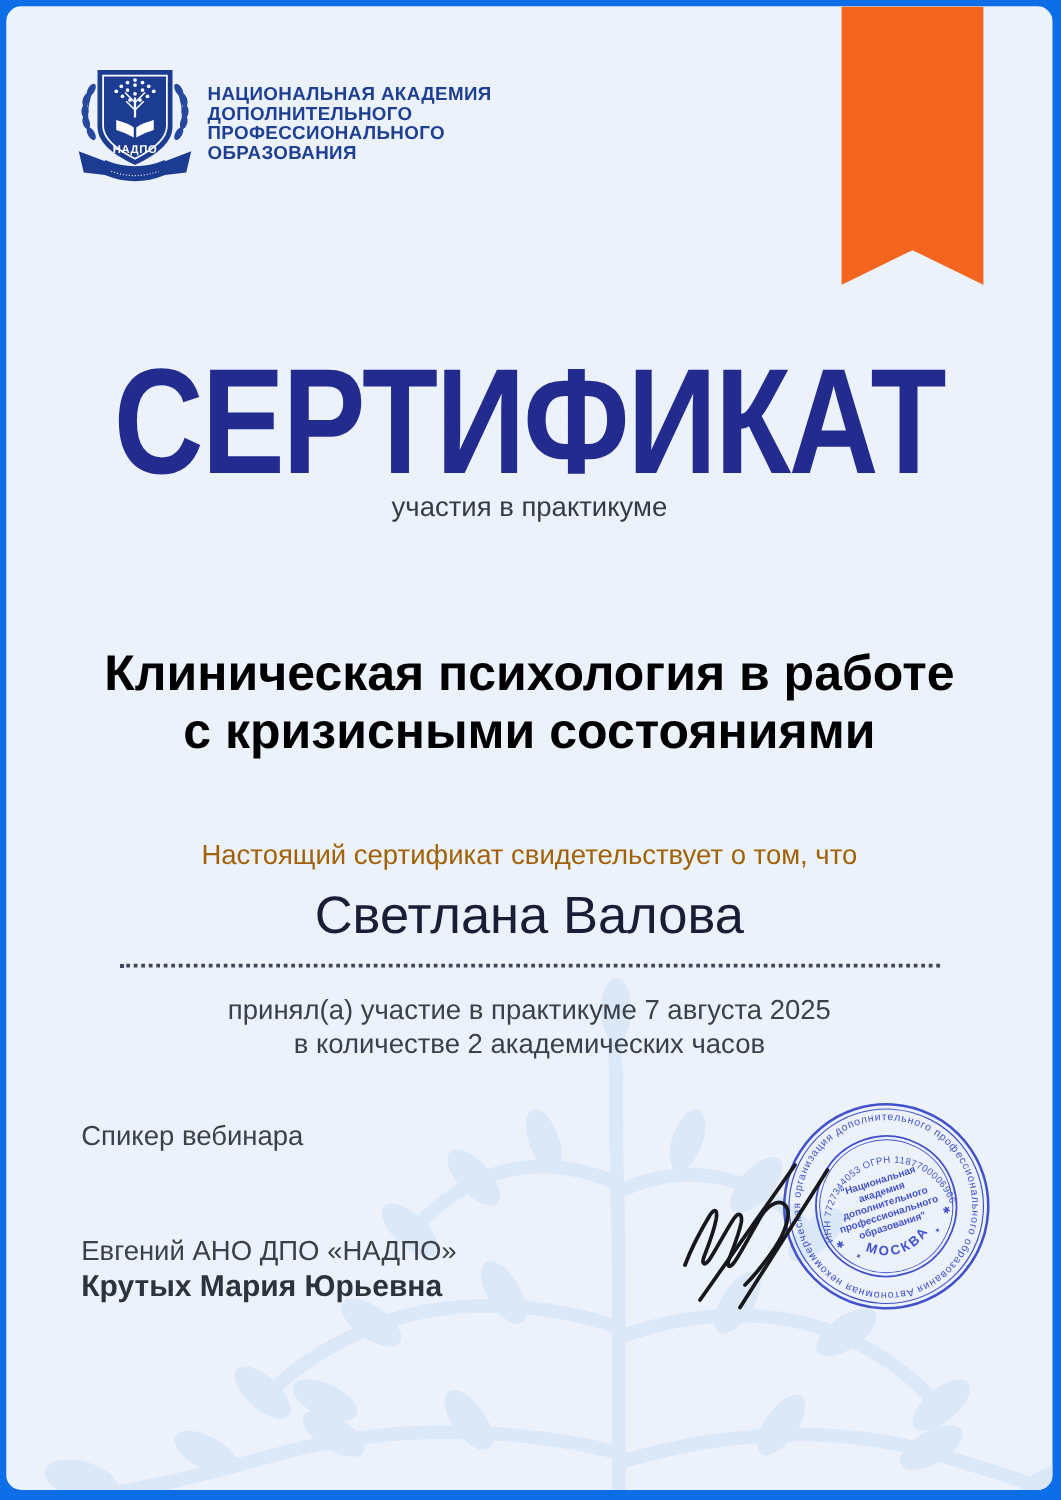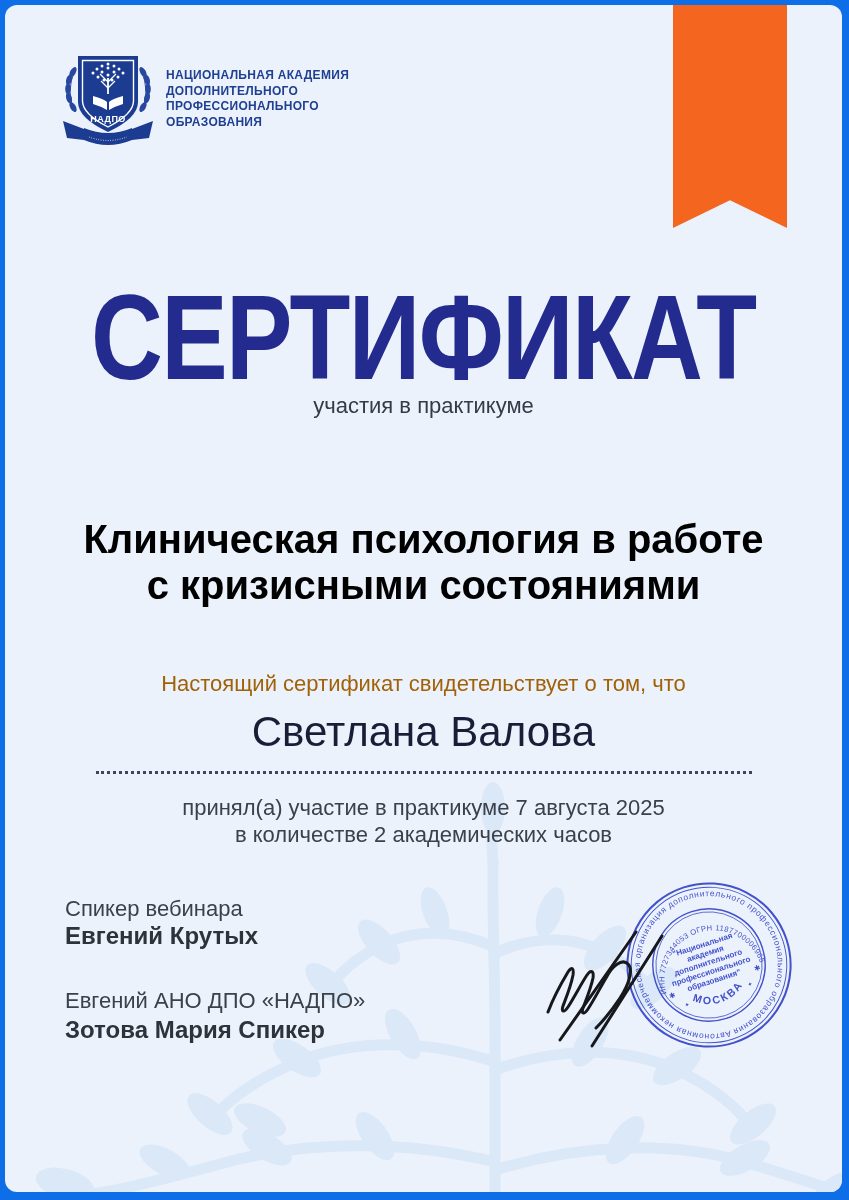--- a/index.html
+++ b/index.html
@@ -3,21 +3,21 @@
 <meta charset="utf-8">
 <style>
   html,body{margin:0;padding:0;}
   body{width:849px;height:1200px;font-family:"Liberation Sans","DejaVu Sans",sans-serif;}
   .frame{position:relative;width:849px;height:1200px;background:#0d6ee8;overflow:hidden;}
   .page{position:absolute;left:5px;top:5px;width:837px;height:1187px;background:#ecf2fc;
         border-radius:12px;overflow:hidden;}
   .abs{position:absolute;}
   .centered{left:0;right:0;text-align:center;}
   
-  .org-name{left:161px;top:63px;font-size:12px;font-weight:700;line-height:15.5px;
+  .org-name{left:161px;top:63px;font-size:15px;font-weight:700;line-height:15.5px;
             letter-spacing:.3px;color:#1e3f92;}
   .bookmark{left:668px;top:0;width:114px;height:223px;background:#f4661f;
             clip-path:polygon(0 0,100% 0,100% 100%,50% 87.5%,0 100%);}
   
   .cert-title{top:277px;color:#232c8e;font-size:120px;font-weight:700;line-height:110px;
               letter-spacing:-2px;white-space:nowrap;}
   .cert-title .squeeze{display:inline-block;transform:scaleX(.83);transform-origin:50% 50%;}
   .cert-subtitle{top:388px;font-size:22px;color:#353b46;}
   
   .course-title{top:511px;color:#000000;font-size:40px;font-weight:700;line-height:46px;}
@@ -153,23 +153,22 @@
 
   <div class="abs centered statement">Настоящий сертификат свидетельствует о том, что</div>
   <div class="abs centered recipient">Светлана Валова</div>
   <div class="abs dotted"></div>
   <div class="abs centered details">
     <div>принял(а) участие в практикуме 7 августа 2025</div>
     <div>в количестве 2 академических часов</div>
   </div>
 
   <div class="abs f-label speaker-label">Спикер вебинара</div>
-  <div class="abs f-name speaker-name">Евгений Крутых</div>
   <div class="abs f-label director-label">Евгений АНО ДПО «НАДПО»</div>
-  <div class="abs f-name director-name">Зотова Мария Спикер</div>
+  <div class="abs f-name director-name">Крутых Мария Юрьевна</div>
 
   <svg class="abs stamp" viewBox="0 0 200 200" xmlns="http://www.w3.org/2000/svg" aria-hidden="true">
     <defs>
       <path id="op" d="M 100,181 A 81,81 0 1 1 100.01,181"></path>
       <path id="ip" d="M 42,118 A 58,58 0 1 1 158,118"></path>
       <path id="mp" d="M 54,100 A 46,46 0 0 0 146,100"></path>
     </defs>
     <g fill="none" stroke="#3545c8">
       <circle cx="100" cy="100" r="96" stroke-width="2.4"></circle>
       <circle cx="100" cy="100" r="91.5" stroke-width="1.1"></circle>

